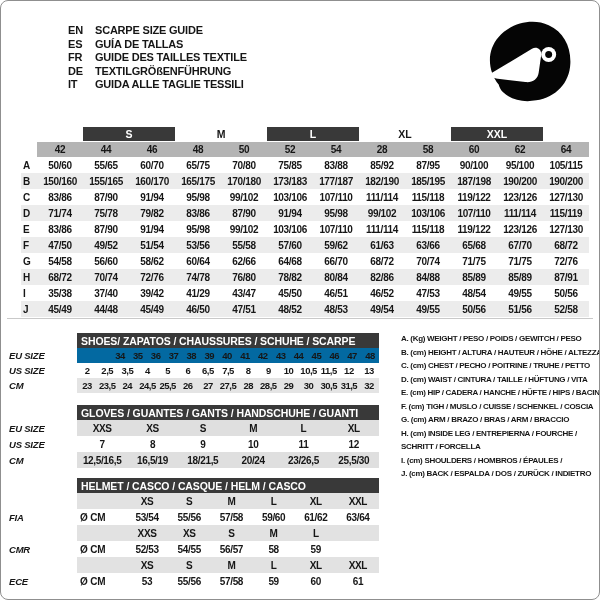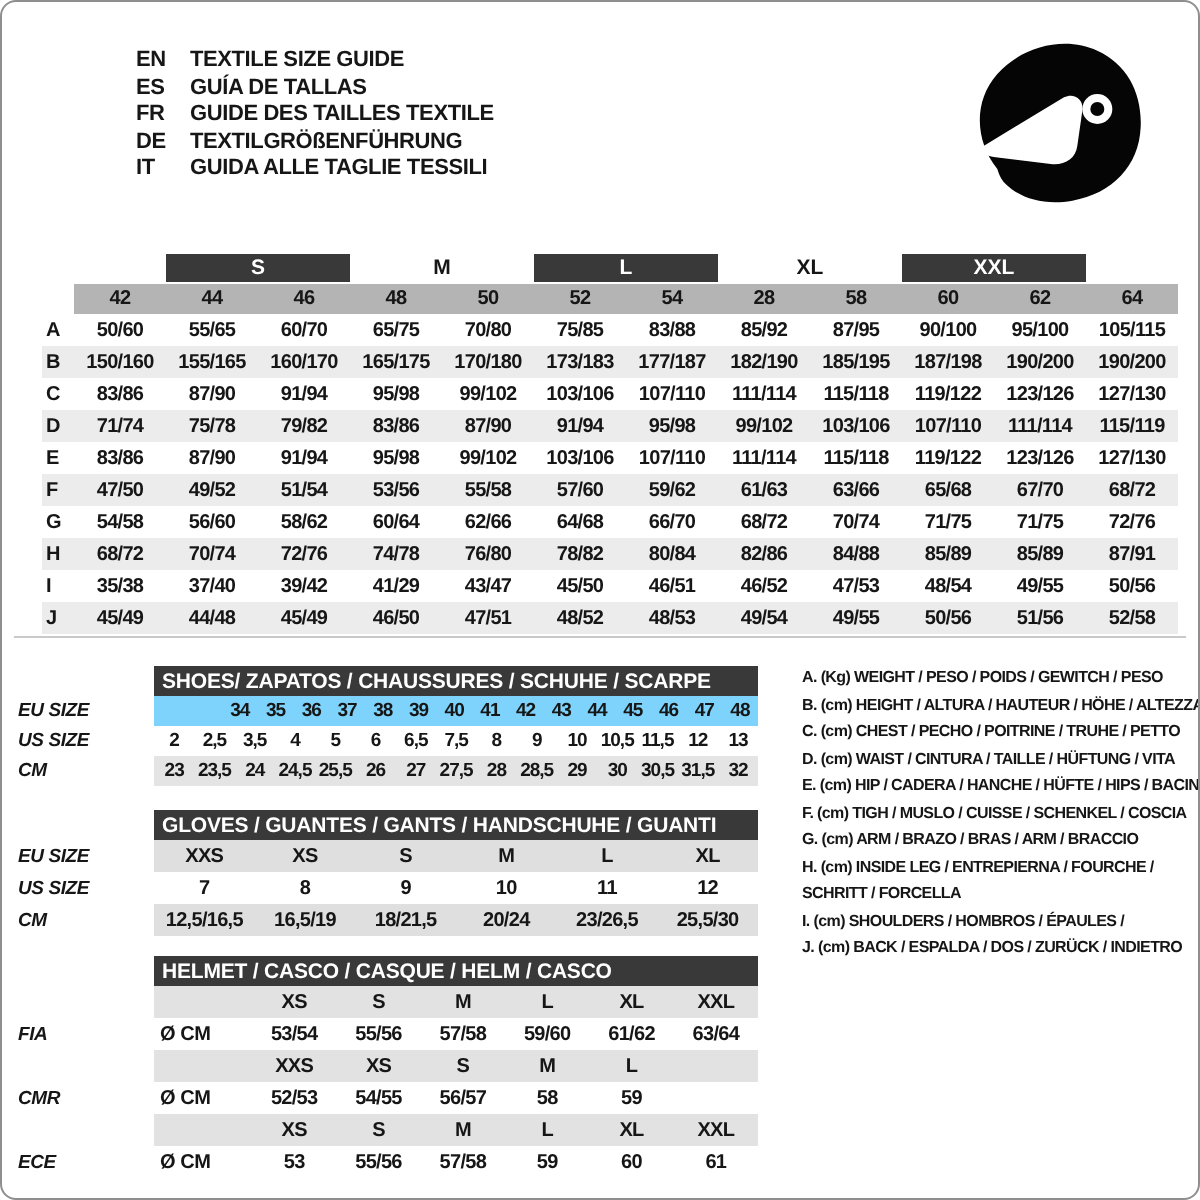--- a/index.html
+++ b/index.html
@@ -35,21 +35,21 @@
   .divider { position:absolute; left:6px; right:6px; top:317px; border-top:1px solid #c9c9c9; }
 
   
   .lsec { position:absolute; left:8px; width:370px; }
   .lrow { display:flex; align-items:center; height:15px; }
   .lrow .gut { flex:0 0 68px; font-size:9.5px; letter-spacing:-0.2px;font-style:italic; }
   .lrow .vals { flex:1 1 auto; display:flex; align-items:center; height:100%; min-width:0; }
   .bar-dark { background:#393939; color:#fff; font-size:10.5px; letter-spacing:-0.1px; padding-left:4px; box-sizing:border-box; }
   .shoes { top:332px; }
   .shoes .cell { font-size:9.5px; letter-spacing:-0.5px; }
-  .shoes .rows .lrow:nth-child(1) .vals { background:#7dd3fc;padding-left:34px; }
+  .shoes .rows .lrow:nth-child(1) .vals { background:#0369a1;padding-left:34px; }
   .shoes .rows .lrow:nth-child(3) .vals { background:#e4e4e4; }
   .gloves { top:404px; }
   .gloves .lrow { height:16px; }
   .gloves .lrow.bar { height:15px;align-items:center; }
   .gloves .rows .lrow:nth-child(1) .vals,
   .gloves .rows .lrow:nth-child(3) .vals { background:#dfdfdf; }
   .helmet-sec { top:477px; }
   .hgroup .lrow { height:16px; }
   .hgroup .sizes-row .vals { background:#e2e2e2; }
   .unit { flex:0 0 46px; font-size:10px; padding-left:3px; letter-spacing:-0.2px; }
@@ -60,21 +60,21 @@
 </style>
 </head>
 <body>
 
 <div class="page">
 
   <div class="lang-block">
 
   <div class="lang-row">
       <span class="lang-code">EN</span>
-      <span class="lang-title">TEXTILE SIZE GUIDE</span>
+      <span class="lang-title">SCARPE SIZE GUIDE</span>
     </div>
       <div class="lang-row">
       <span class="lang-code">ES</span>
       <span class="lang-title">GUÍA DE TALLAS</span>
     </div>
       <div class="lang-row">
       <span class="lang-code">FR</span>
       <span class="lang-title">GUIDE DES TAILLES TEXTILE</span>
     </div>
       <div class="lang-row">

